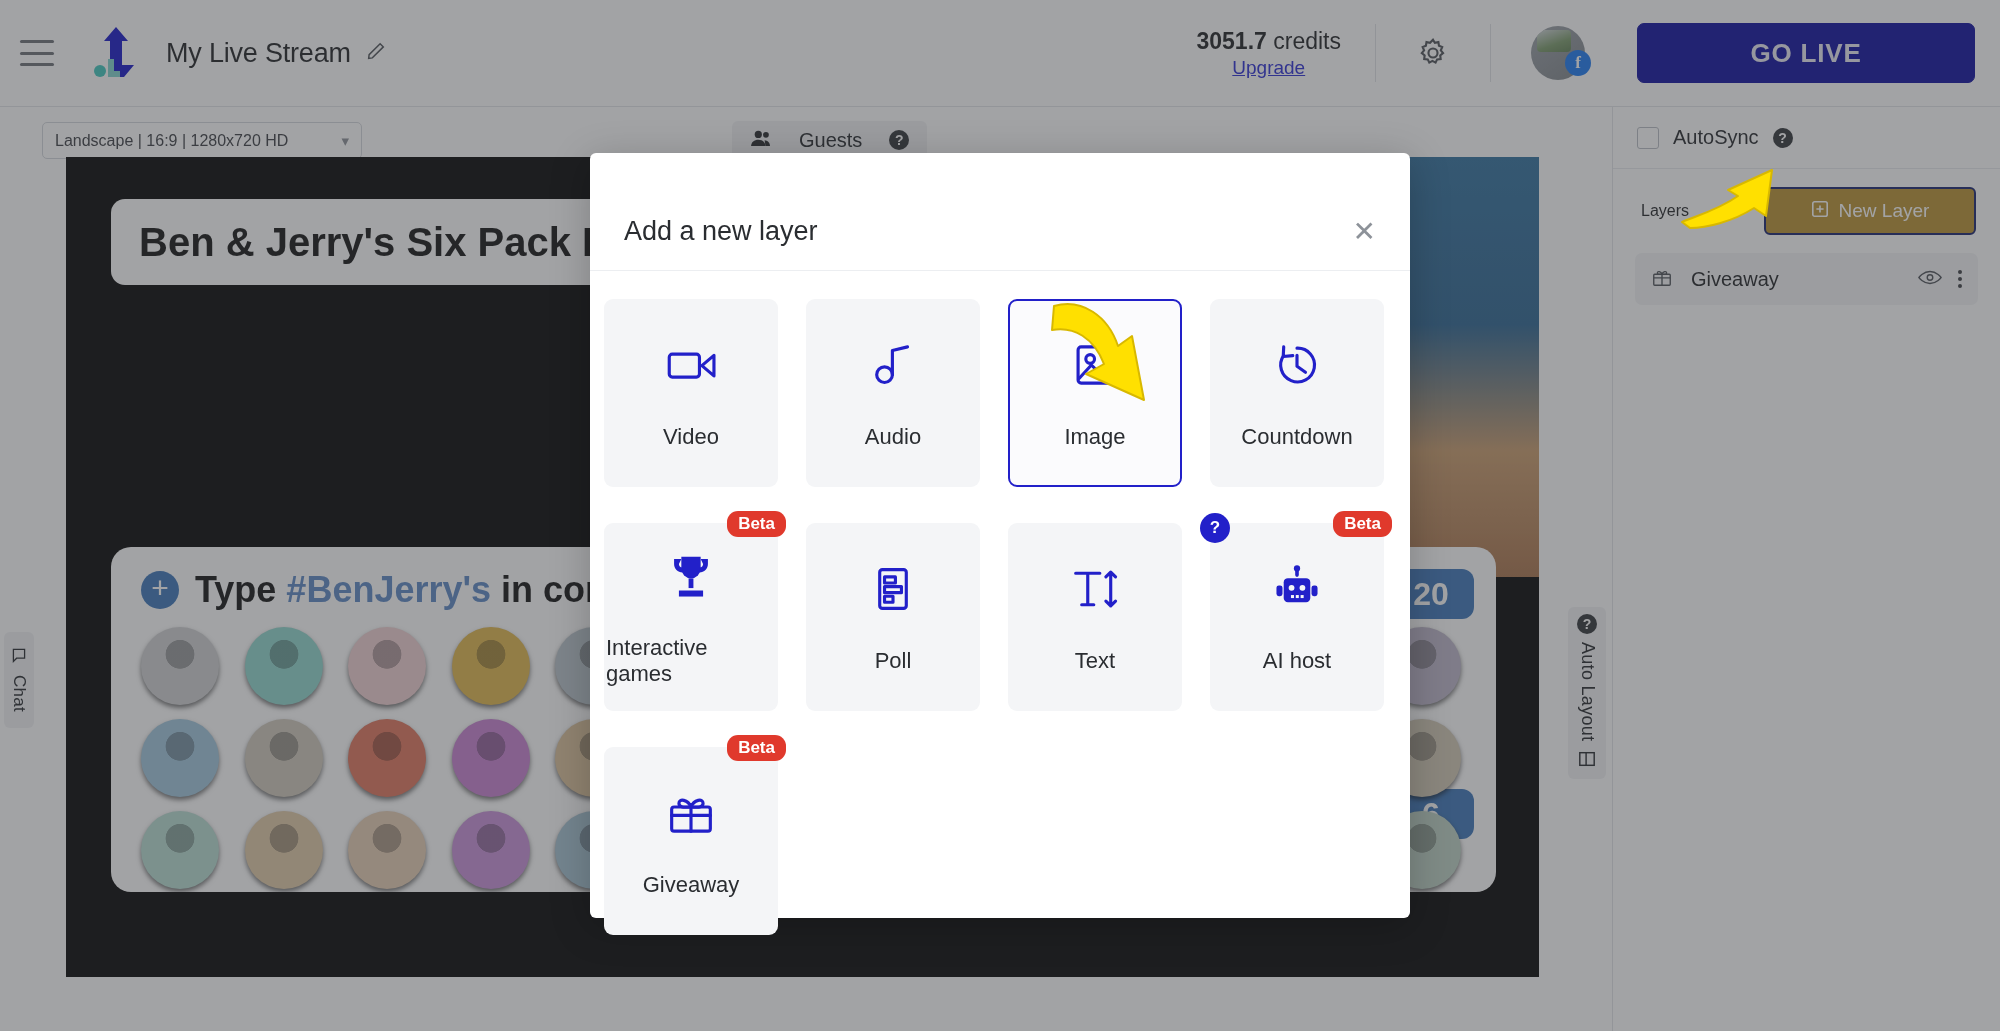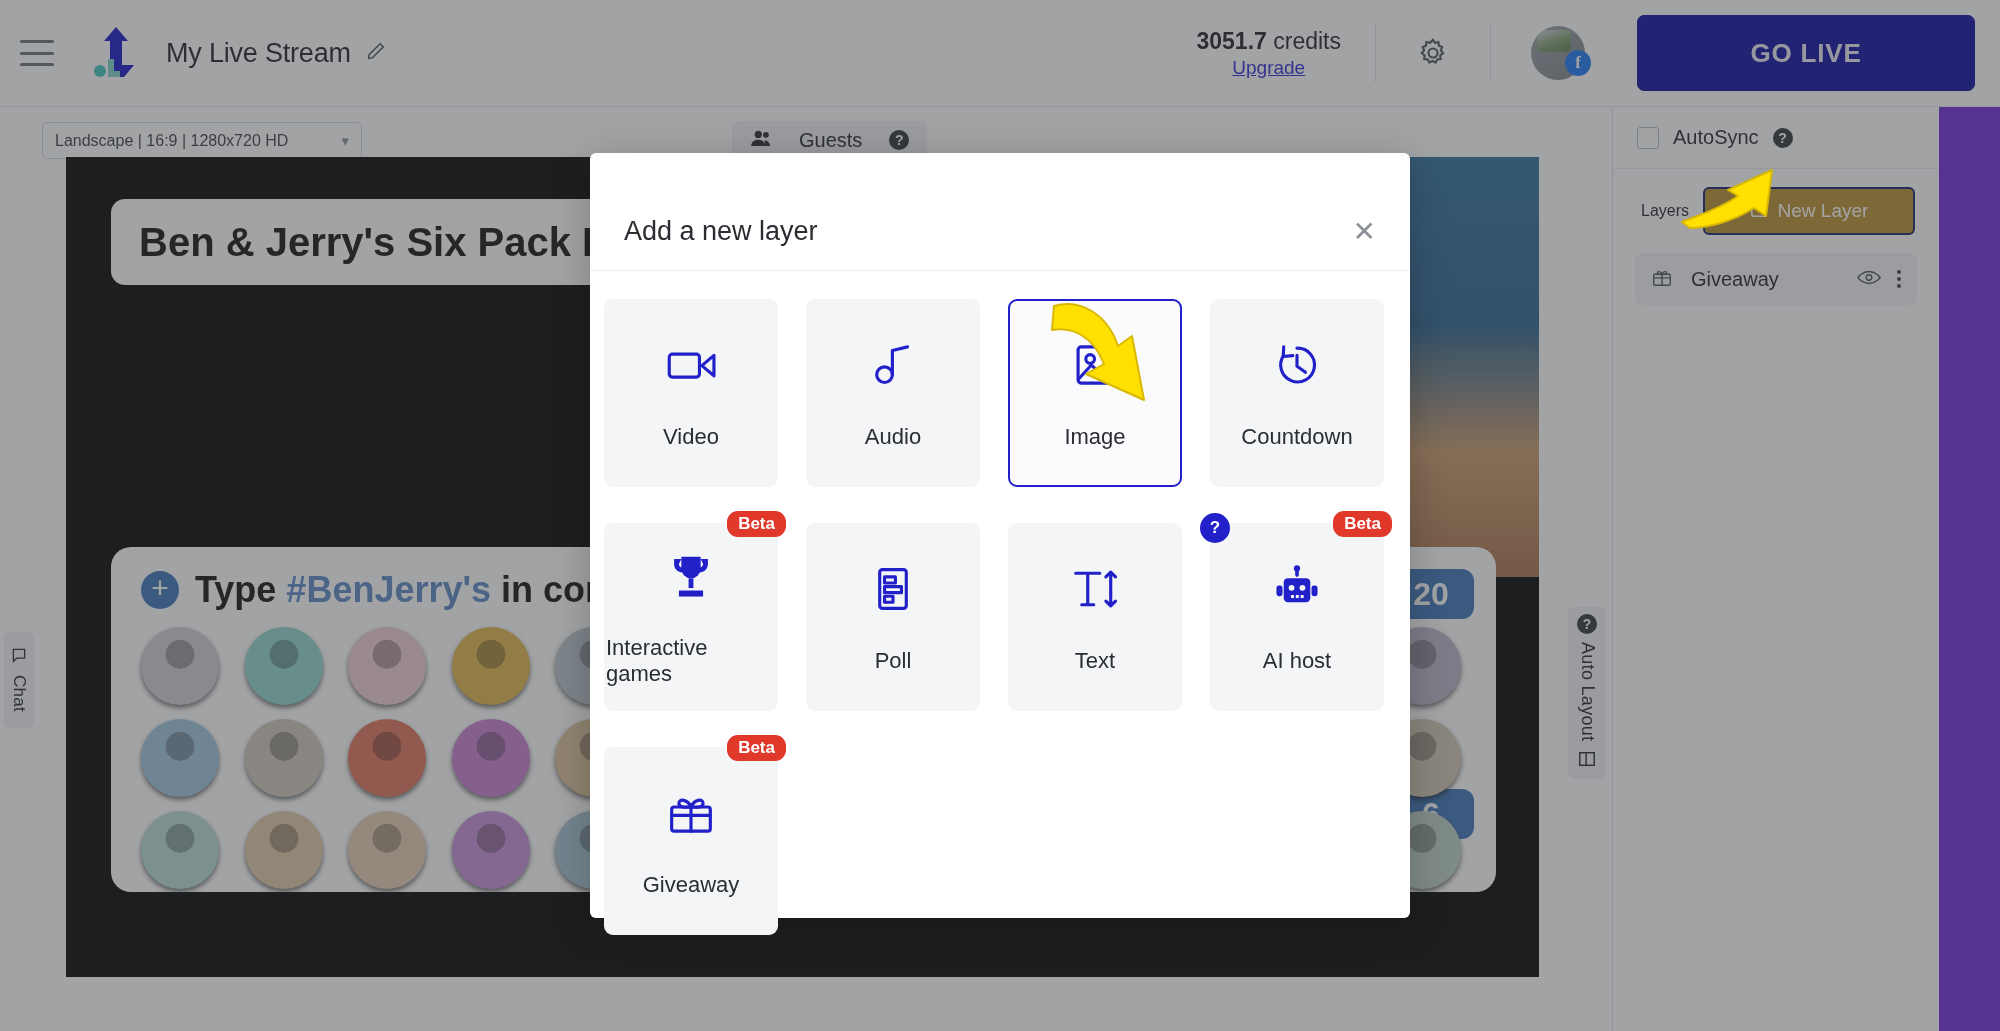--- a/index.html
+++ b/index.html
@@ -1,21 +1,21 @@
 <!DOCTYPE html>
 <html><head>
 <meta charset="utf-8">
 <style>
   * { box-sizing: border-box; margin: 0; padding: 0; }
   html, body {
     width: 2000px; height: 1031px;
     font-family: "Liberation Sans", sans-serif;
     background: #ffffff; overflow: hidden;
   }
-  #root { position: relative; width: 2000px; height: 1031px; background: #6d28d9; }
+  #root { position: relative; width: 2000px; height: 1031px; background: #4c1d95; }
 
   
   .topbar {
     position: absolute; left: 0; top: 0; width: 2000px; height: 107px;
     background: #ffffff; border-bottom: 1px solid #e3e5e8;
     display: flex; align-items: center;
   }
   .hamburger { width: 34px; height: 26px; margin-left: 20px; display:flex; flex-direction:column; justify-content:space-between; cursor:pointer; }
   .hamburger span { display:block; height:3px; background:#6b6f76; border-radius:2px; }
   .logo { margin-left: 36px; width: 52px; height: 56px; position: relative; }
@@ -40,21 +40,21 @@
     background: linear-gradient(160deg,#cfd4d8 0%,#7a9a6a 60%,#5f7f52 100%);
     border-radius:4px;
   }
   .fb-badge {
     position:absolute; right:34px; bottom:4px; width:26px; height:26px; border-radius:50%;
     background:#1877f2; color:#fff; font-size:17px; font-weight:700;
     display:flex; align-items:center; justify-content:center;
     font-family:"Liberation Serif", serif;
   }
   .golive-btn {
-    width: 338px; height: 76px; margin-right: 25px; margin-left: 12px;
+    width: 338px; height: 60px; margin-right: 25px; margin-left: 12px;
     background:#0b0b9e; color:#e9e9f4; border-radius:7px;
     display:flex; align-items:center; justify-content:center;
     font-size:26px; font-weight:700; letter-spacing:0.8px; cursor:pointer;
     border: 1px solid #0b0b9e;
   }
 
   
   .workarea { position:absolute; left:0; top:107px; width:1612px; height:924px; background:#fff; }
 
   .res-select {
@@ -128,21 +128,21 @@
   }
   .side-tab .vtext {
     writing-mode: vertical-rl; font-size:18px; letter-spacing:0.3px;
   }
   #chat-tab { left:4px; top:525px; width:30px; height:96px; }
   #chat-tab .vtext { font-size:17px; }
   #autolayout-tab { left:1568px; top:500px; width:38px; height:172px; }
 
   
   .rightpanel {
-    position:absolute; left:1612px; top:107px; width:327px; height:924px;
+    position:absolute; left:1612px; top:107px; width:388px; height:924px;
     background:#fff; border-left:1px solid #e3e5e8;
   }
   .autosync-row {
     height:62px; display:flex; align-items:center; gap:14px; padding-left:24px;
     border-bottom:1px solid #e8eaed;
   }
   .checkbox { width:22px; height:22px; border:1.6px solid #b9bdc4; border-radius:3px; cursor:pointer; background:#fff;}
   .autosync-label { font-size:20px; color:#23262a; }
   .layers-row { height:84px; display:flex; align-items:center; padding: 0 24px 0 28px; }
   .layers-title { font-size:16px; color:#1d1f22; }

